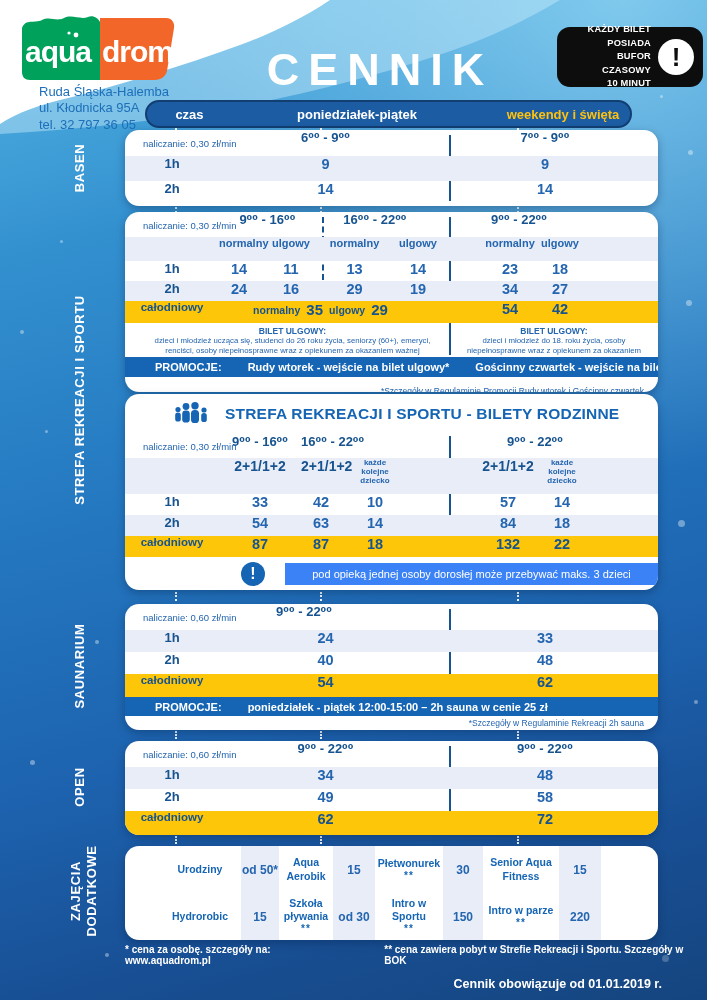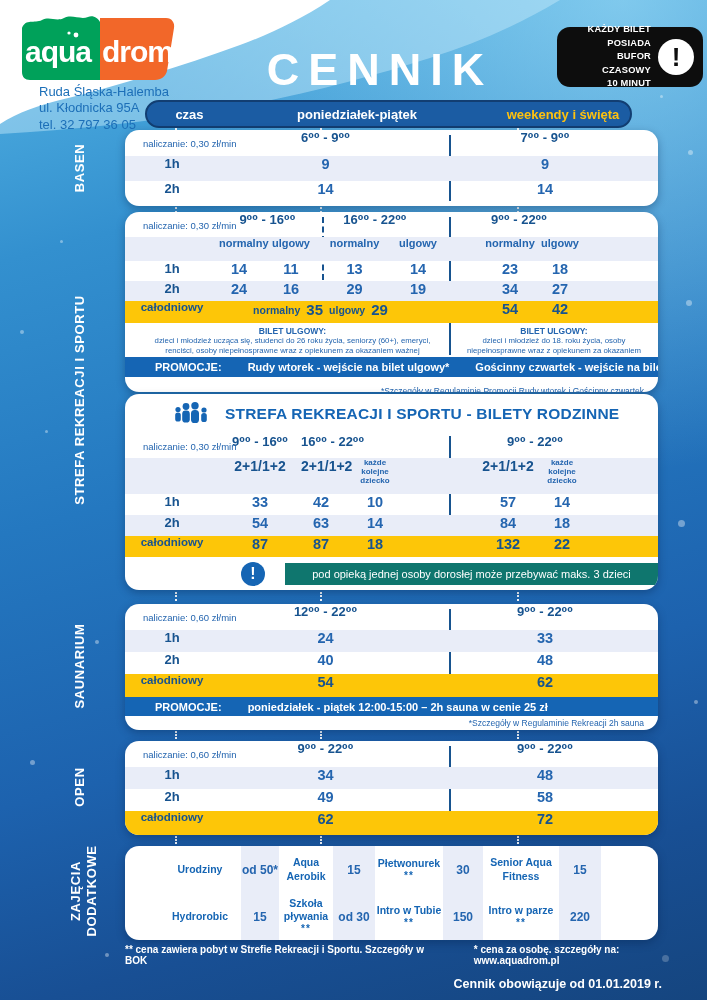--- a/index.html
+++ b/index.html
@@ -66,21 +66,21 @@
   .ulg-text{font-size:7.8px;color:#2465af;line-height:1.3;}
   .promo{background:#1565b4;color:#fff;font-size:11px;font-weight:bold;display:flex;align-items:center;
     padding-left:30px;gap:26px;white-space:nowrap;}
   .footnote{font-size:8.5px;color:#2465af;display:flex;align-items:center;justify-content:flex-end;padding-right:14px;}
   .fam-title-row{display:flex;align-items:center;padding-left:48px;gap:14px;}
   .fam-title{font-size:15.5px;font-weight:bold;color:#1565b4;letter-spacing:.2px;}
   .stackword{display:inline-block;width:40px;white-space:normal;line-height:1.15;font-size:8px;font-weight:bold;color:#2465af;}
   .note-row{display:flex;align-items:center;}
   .note-ex{margin-left:116px;width:24px;height:24px;border-radius:50%;background:#1565b4;color:#fff;
     font-weight:900;font-size:16px;display:flex;align-items:center;justify-content:center;flex:none;}
-  .note-bar{margin-left:20px;width:376px;height:22px;background:#0f766e;color:#fff;font-size:11px;
+  .note-bar{margin-left:20px;width:376px;height:22px;background:#3b82f6;color:#fff;font-size:11px;
     display:flex;align-items:center;justify-content:center;white-space:nowrap;}
   
   .extra-grid{display:grid;grid-template-columns:100px 38px 54px 42px 68px 40px 76px 42px 1fr;
     grid-auto-rows:1fr;height:100%;padding-left:16px;}
   .xname{display:flex;flex-direction:column;align-items:center;justify-content:center;text-align:center;
     font-size:10.5px;font-weight:bold;color:#1565b4;line-height:1.25;}
   .xname.first{padding-left:18px;}
   .xprice{background:#e9edf8;display:flex;align-items:center;justify-content:center;
     font-size:12px;font-weight:bold;color:#2465af;}
   .xnote{font-size:10px;letter-spacing:1px;}
@@ -338,21 +338,20 @@
       <div class="note-ex">!</div>
       <div class="note-bar">pod opieką jednej osoby dorosłej może przebywać maks. 3 dzieci</div>
     </div>
   </div>
 
   <div class="card" style="top:604px;height:126px;">
     <div class="vdiv" style="top:5px;height:86px;"></div>
     <div class="row" style="height:26px;">
       <div class="rate">naliczanie: 0,60 zł/min</div>
       <div class="lab"></div>
-      <div class="wdblock c time">12⁰⁰ - 22⁰⁰</div>
       <div class="weblock single c time">9⁰⁰ - 22⁰⁰</div>
     </div>
     <div class="row lav" style="height:22px;">
       <div class="lab">1h</div>
       <div class="wdblock c num">24</div>
       <div class="weblock single c num">33</div>
     </div>
     <div class="row" style="height:22px;">
       <div class="lab">2h</div>
       <div class="wdblock c num">40</div>
@@ -422,31 +421,31 @@
           <span>Hydrorobic</span>
           <span class="xnote"></span>
         </div>
       <div class="xprice">15</div>
       <div class="xname">
           <span>Szkoła pływania</span>
           <span class="xnote">**</span>
         </div>
       <div class="xprice">od 30</div>
       <div class="xname">
-          <span>Intro w Tubie</span>
+          <span>Intro w Sportu</span>
           <span class="xnote">**</span>
         </div>
       <div class="xprice">150</div>
       <div class="xname">
           <span>Intro w parze</span>
           <span class="xnote">**</span>
         </div>
       <div class="xprice">220</div>
       <div></div>
     </div>
   </div>
 
   <div class="foot1">
+    <span>* cena za osobę. szczegóły na: www.aquadrom.pl</span>
     <span>** cena zawiera pobyt w Strefie Rekreacji i Sportu. Szczegóły w BOK</span>
-    <span>* cena za osobę. szczegóły na: www.aquadrom.pl</span>
   </div>
   <div class="validity">Cennik obowiązuje od 01.01.2019 r.</div>
 </div>
 
 </body></html>

